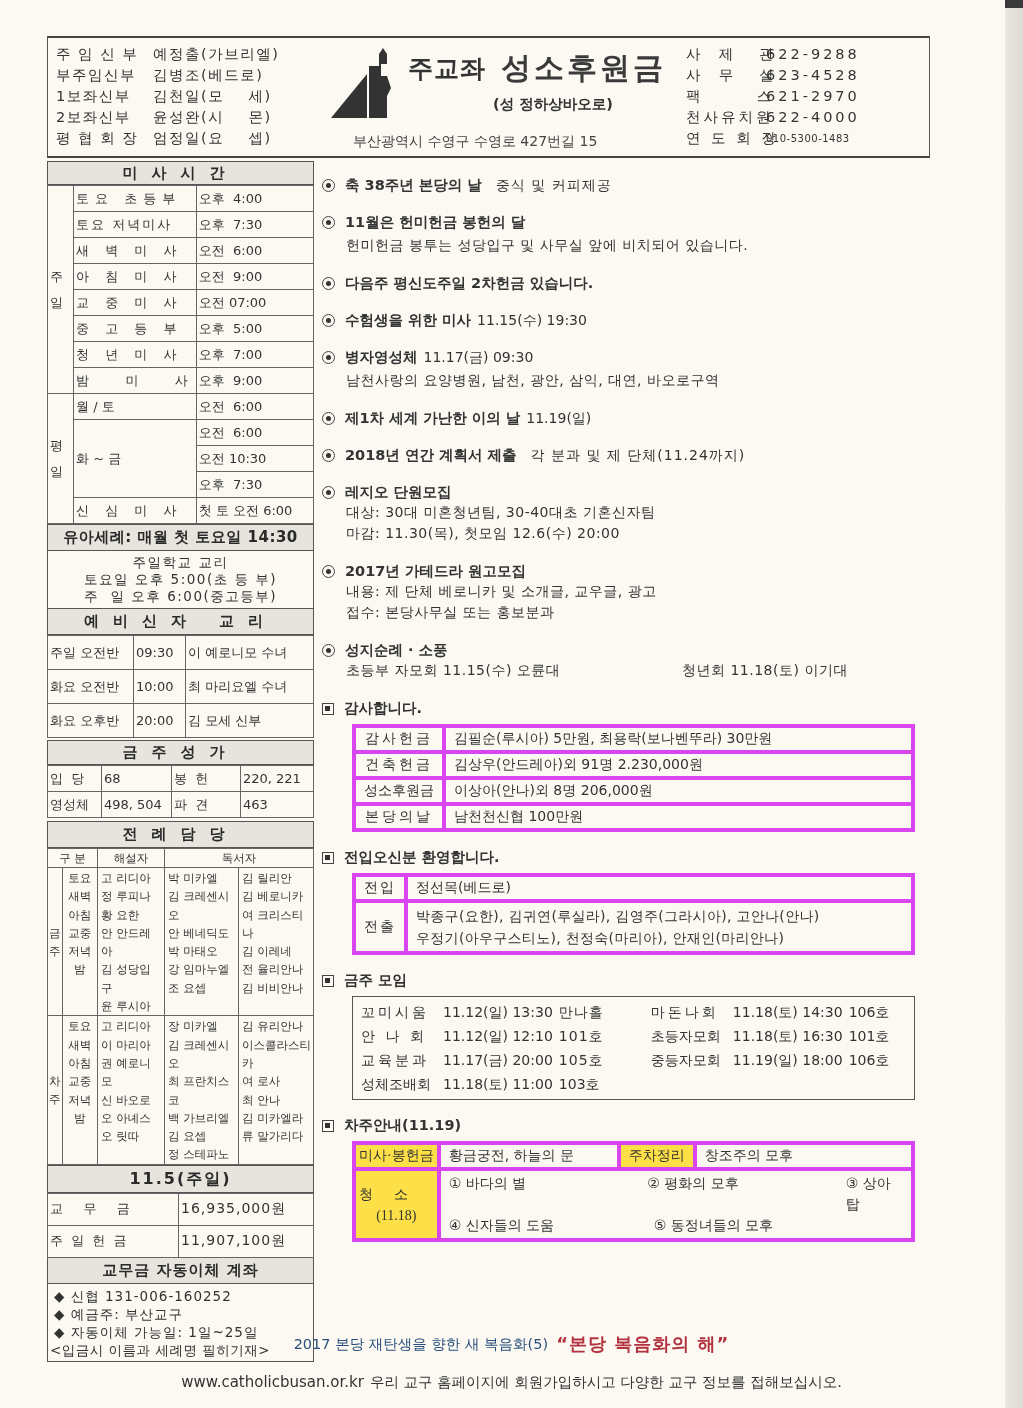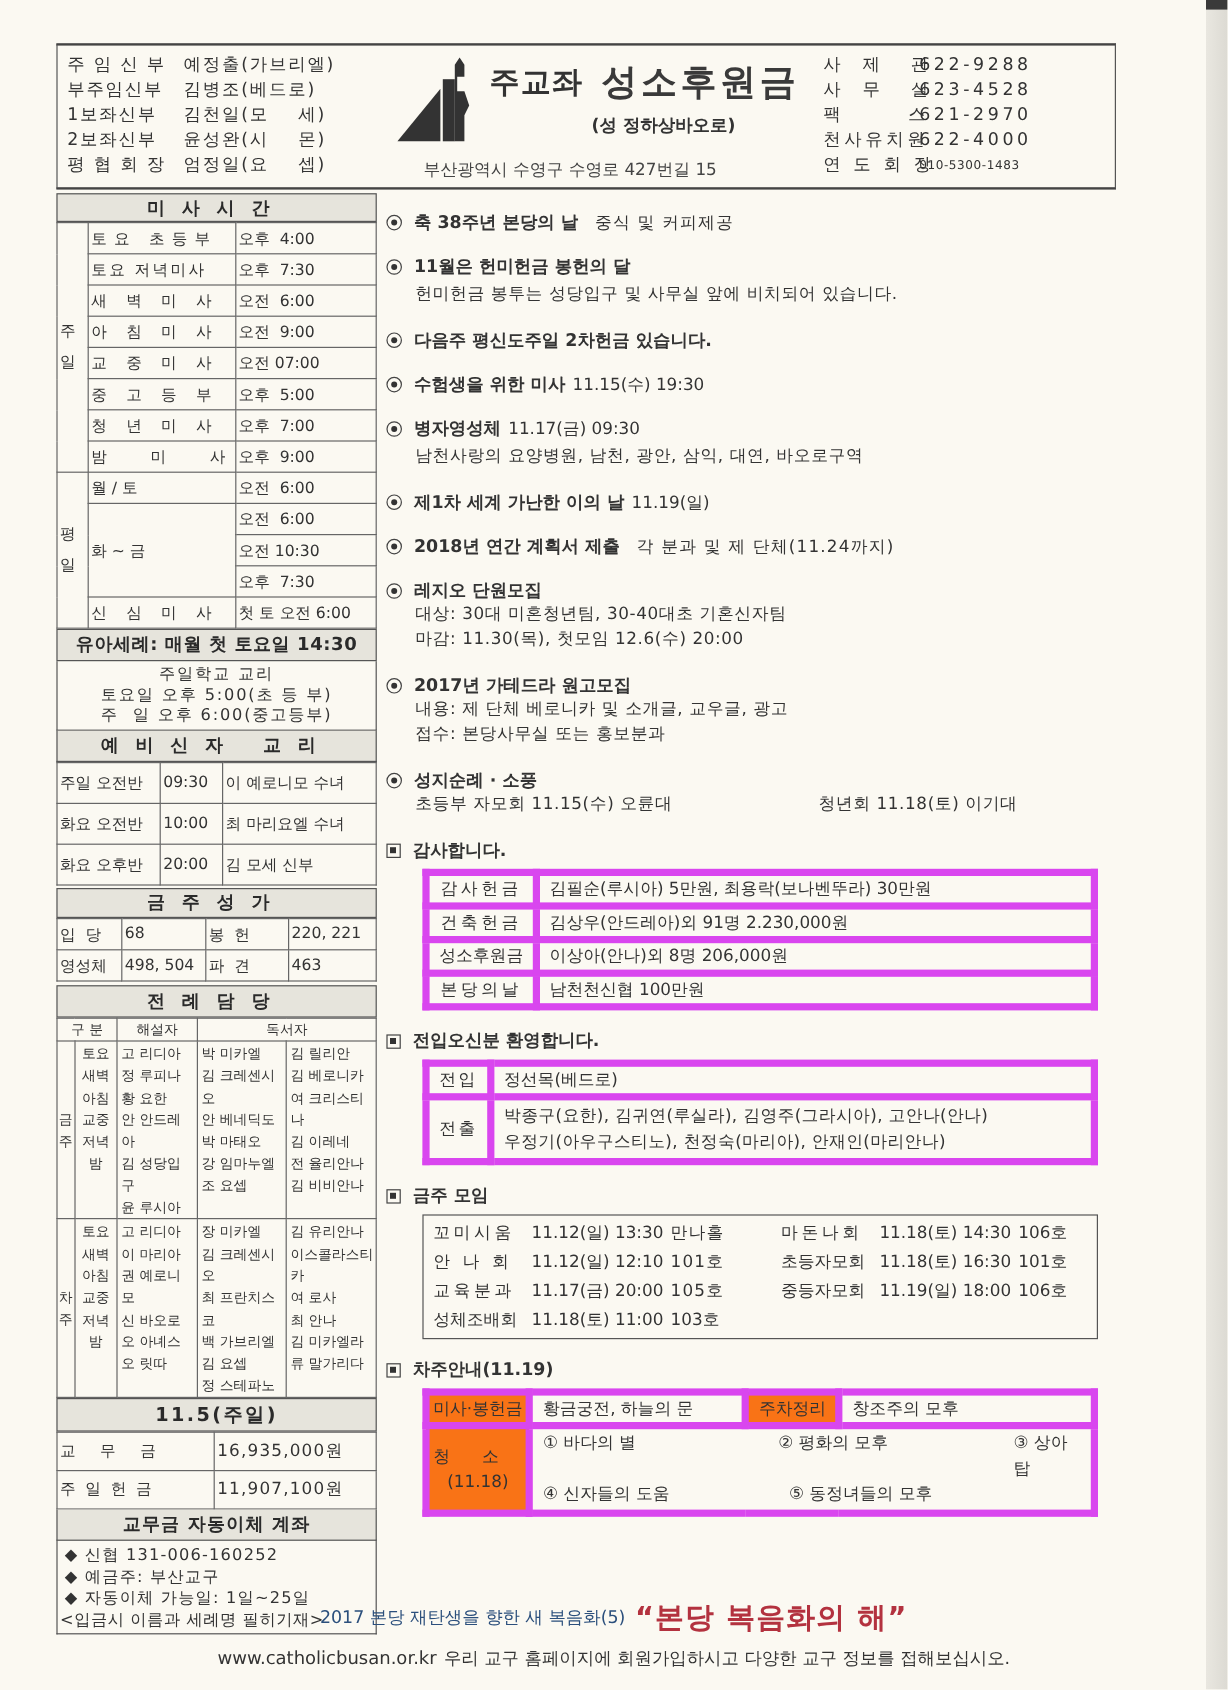--- a/index.html
+++ b/index.html
@@ -45,33 +45,33 @@
   .item { margin-bottom: 18px; }
   .item .head { display: flex; align-items: center; }
   .item .head b { font-weight: bold; font-size: 14.5px; }
   .item .head span.extra { margin-left: 6px; }
   .radio { width: 13px; height: 13px; border: 1.5px solid #444; border-radius: 50%; display: inline-block; position: relative; margin-right: 10px; flex-shrink: 0; }
   .radio::after { content: ""; position: absolute; left: 2.5px; top: 2.5px; width: 5px; height: 5px; background: #333; border-radius: 50%; }
   .sq { width: 12px; height: 12px; border: 1.5px solid #444; display: inline-block; position: relative; margin-right: 10px; flex-shrink: 0; }
   .sq::after { content: ""; position: absolute; left: 2px; top: 2px; width: 5px; height: 5px; background: #333; }
   .item .sub { padding-left: 24px; margin-top: 3px; line-height: 21px; letter-spacing: 0.5px; }
   table.rt { border-collapse: collapse; margin-left: 30px; margin-top: 6px; font-size: 14px; color: #333; }
-  table.rt td { border: 6px solid #d946ef; padding: 2px 8px; height: 23px; margin-top: 20px; }
+  table.rt td { border: 4px solid #d946ef; padding: 2px 8px; height: 23px; margin-top: 20px; }
   table.rt td.k { letter-spacing: 3px; text-align: center; white-space: nowrap; }
   .meet { border: 1.5px solid #555; margin-left: 30px; margin-top: 6px; padding: 3px 8px; width: 563px; line-height: 24px; font-size: 14px; }
   .meet .r { display: flex; }
   .meet .a { width: 82px; letter-spacing: 3px; white-space: pre; }
   .meet .b { width: 205px; }
   .meet .c { width: 92px; letter-spacing: 1px; }
-  .shaded { background: #f97316; }
+  .shaded { background: #fde047; font-family: Liberation Serif, serif; }
 
   
   .footer1 { position: absolute; left: 0; width: 1023px; top: 1332px; text-align: center; }
   .footer1 .blue { color: #2b4f7c; font-size: 14.5px; vertical-align: middle; }
-  .footer1 .red { color: #b3323f; font-size: 24px; font-weight: bold; vertical-align: middle; margin-left: 8px; letter-spacing: 1px; }
+  .footer1 .red { color: #b3323f; font-size: 18px; font-weight: bold; vertical-align: middle; margin-left: 8px; letter-spacing: 1px; }
   .footer2 { position: absolute; left: 0; width: 1023px; top: 1373px; text-align: center; font-size: 14.5px; color: #333; }
   .footer2 .url { font-size: 15px; margin-right: 6px; }
 </style>
 </head>
 <body>
 
 <div class="scan-edge">
     <div class="dark"></div>
   </div>
 

